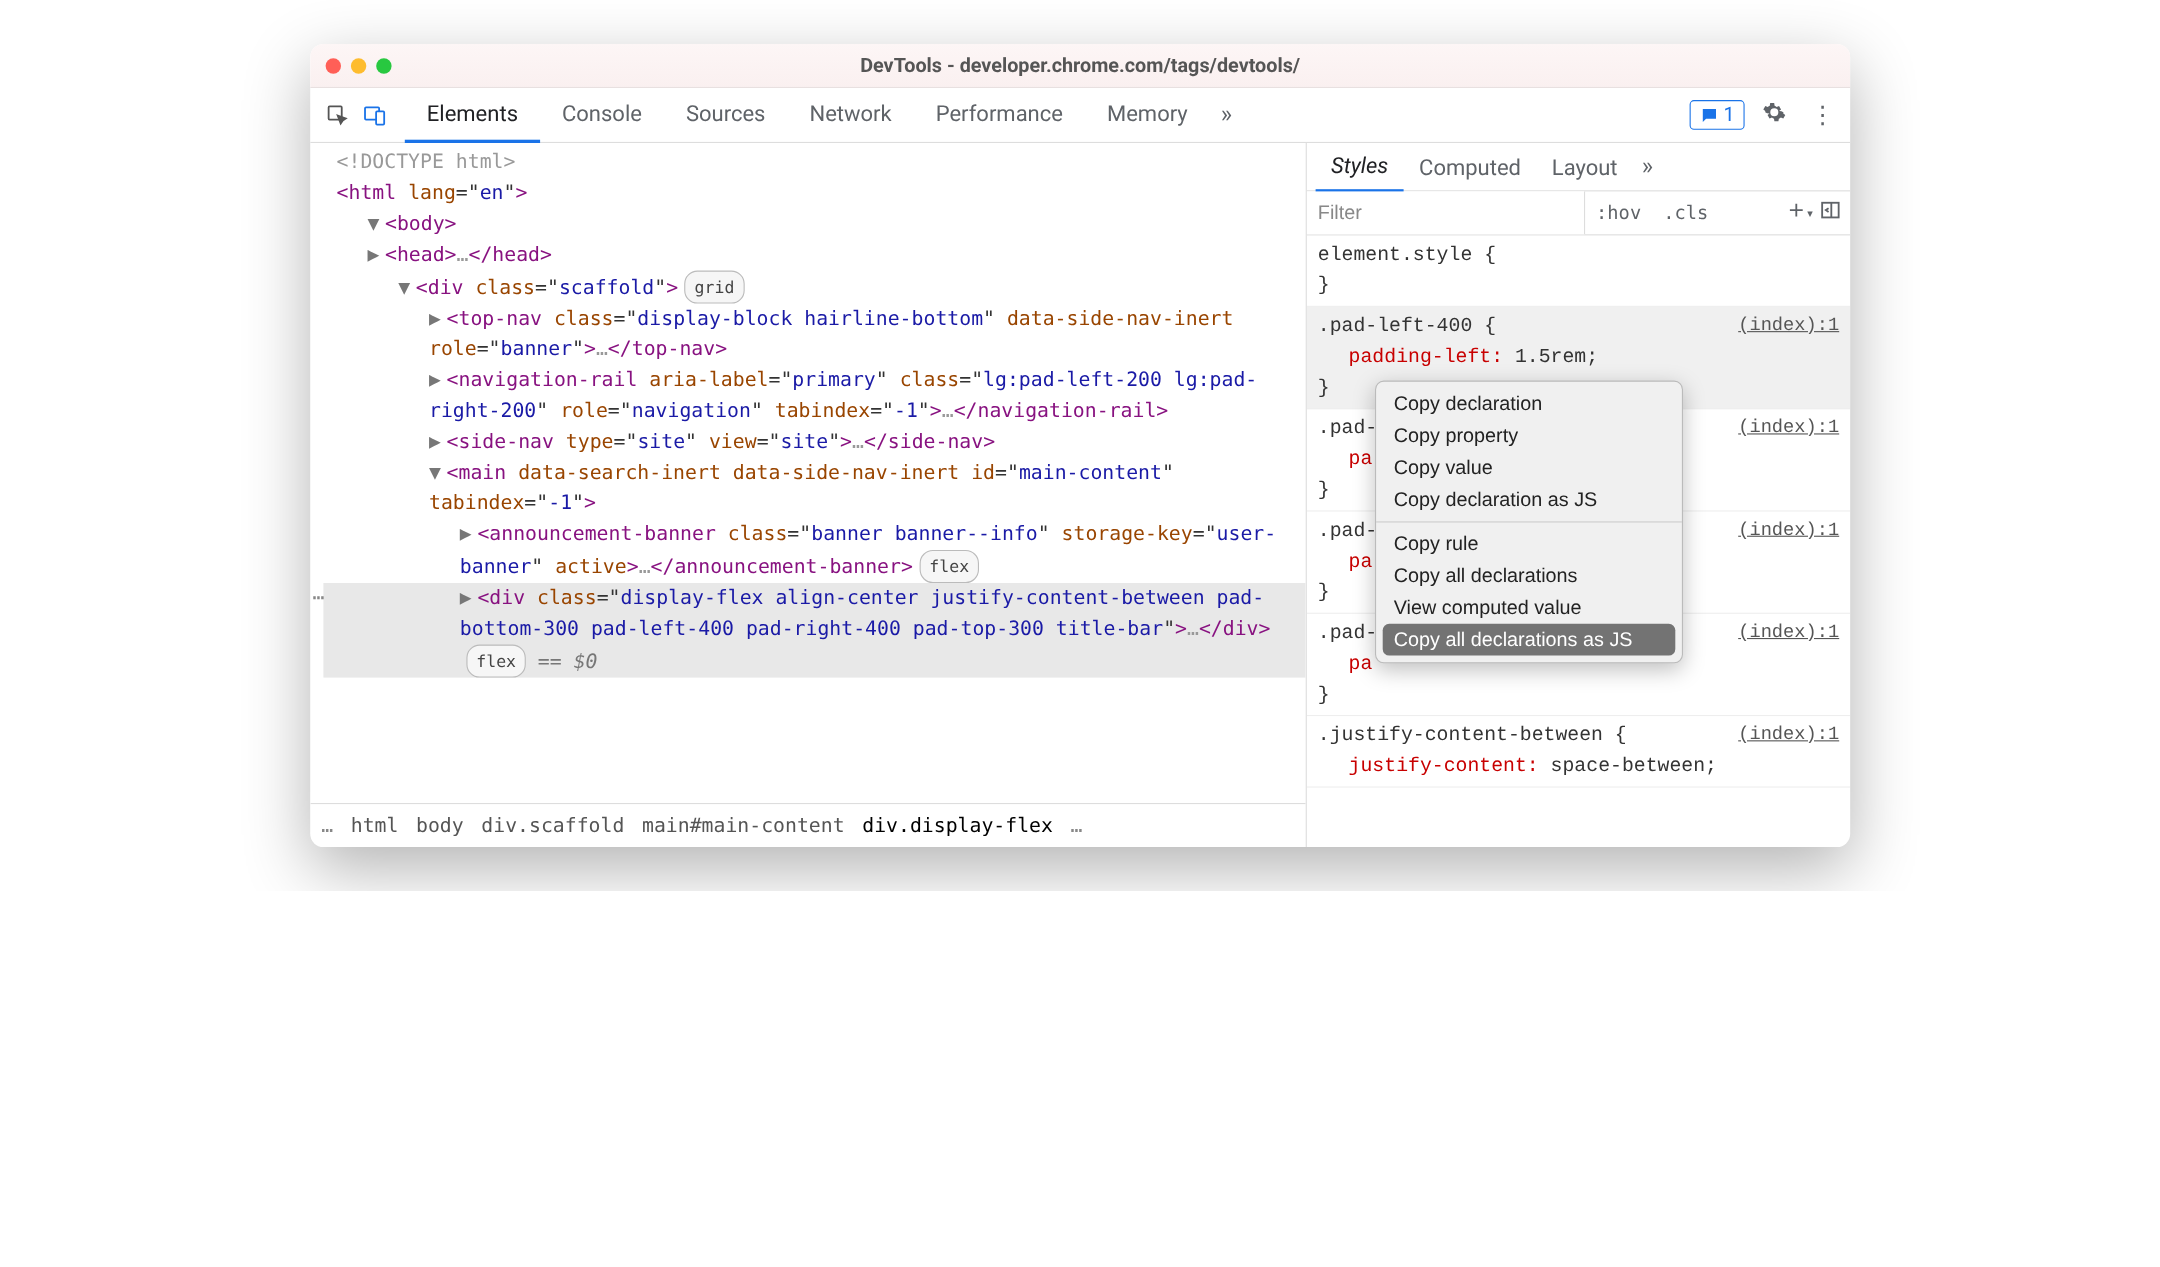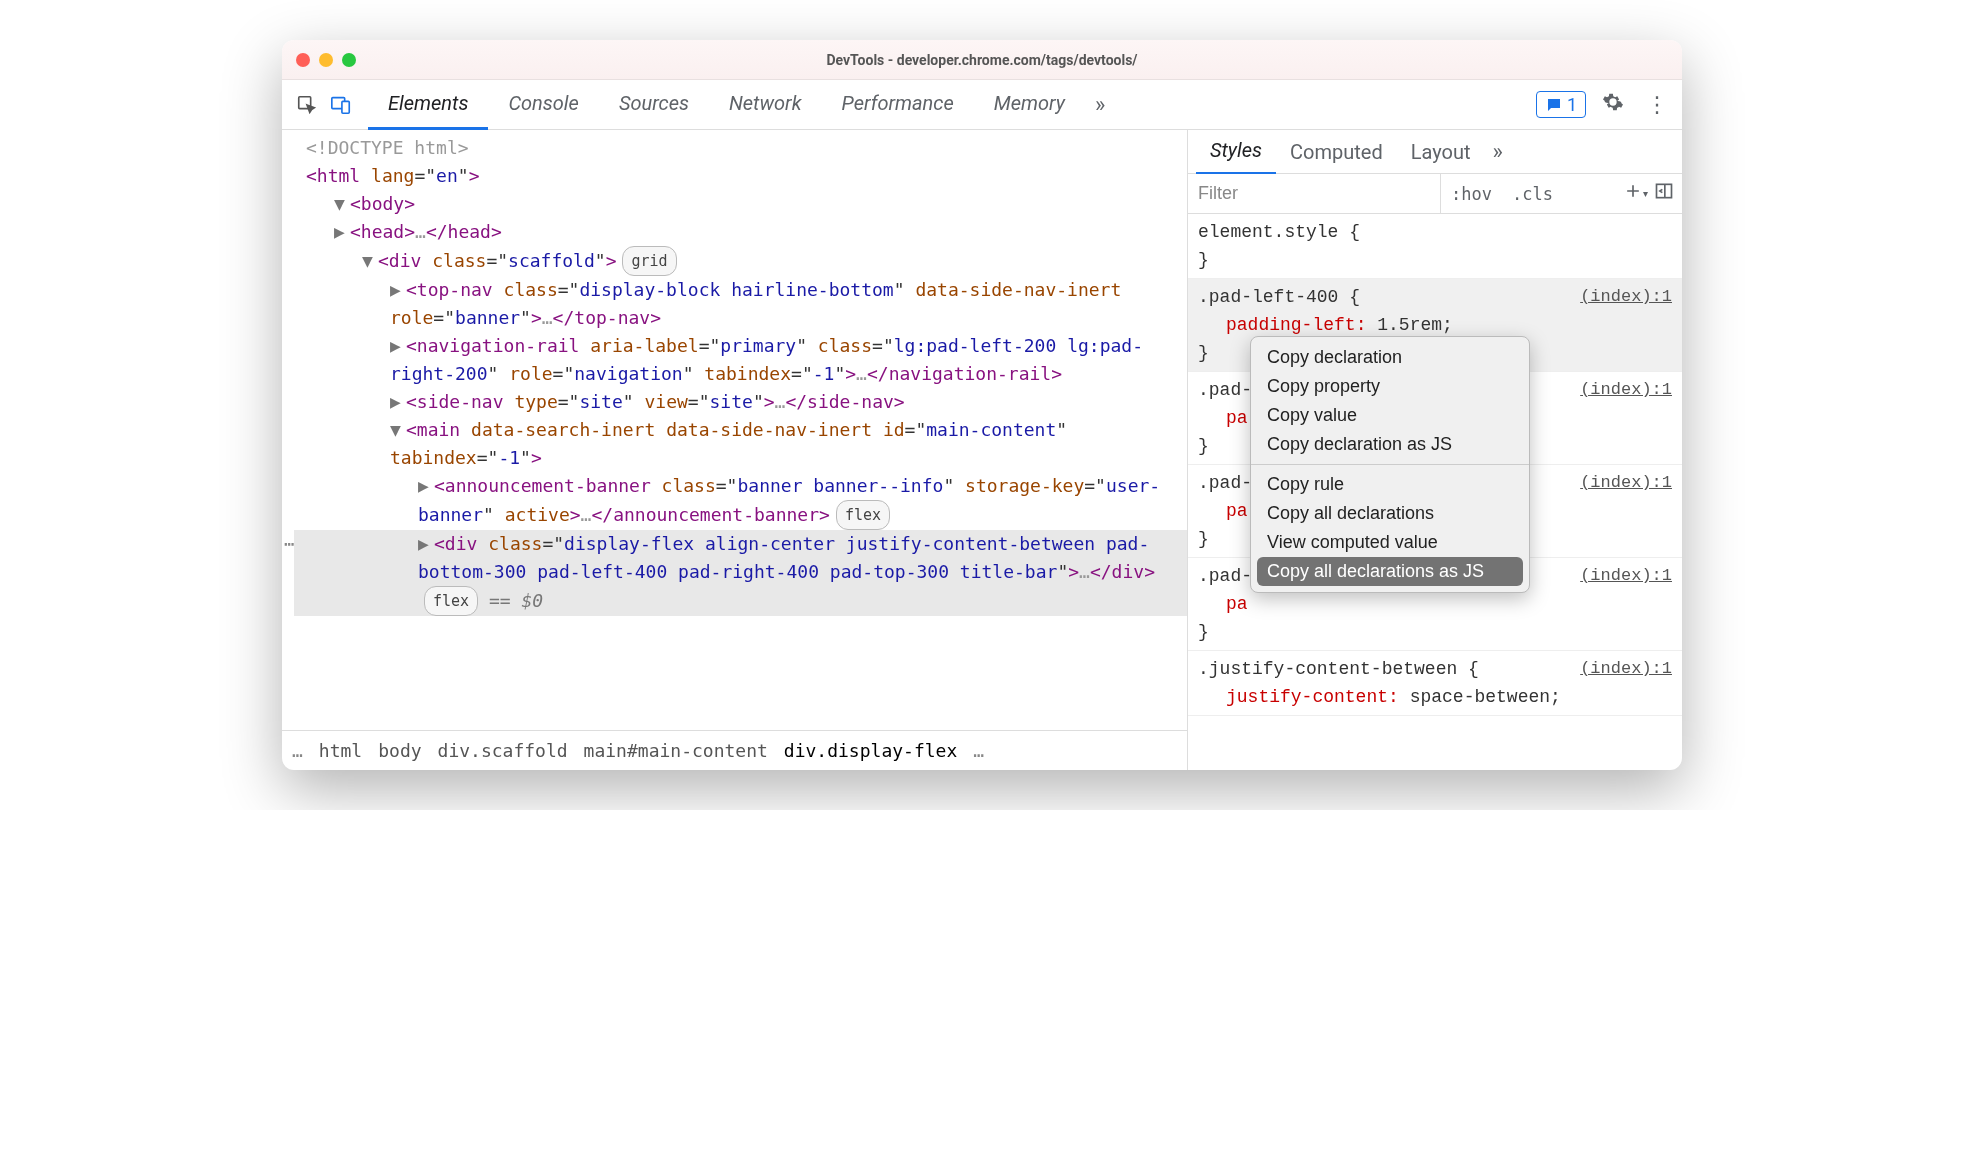--- a/index.html
+++ b/index.html
@@ -25,32 +25,32 @@
     background: linear-gradient(#fdf6f6,#faf0f0);
     display: flex;
     align-items: center;
     padding: 0 14px;
     border-bottom: 1px solid #e8e0e0;
     position: relative;
   }
   .traffic { display:flex; gap:9px; }
   .dot { width:14px; height:14px; border-radius:50%; }
   .dot.red{background:#ff5f57;} .dot.yellow{background:#febc2e;} .dot.green{background:#28c840;}
-  .title { position:absolute; left:0; right:0; text-align:center; font-weight:700; color:#555; font-size:14px; pointer-events:none;}
+  .title { position:absolute; left:0; right:0; text-align:center; font-weight:700; color:#555; font-size:18px; pointer-events:none;}
   .toolbar {
     height: 50px;
     border-bottom: 1px solid #ddd;
     display:flex;
     align-items:center;
     padding: 0 8px;
   }
   .toolbar-icon { width:34px; height:34px; display:flex;align-items:center;justify-content:center;color:#555;cursor:pointer;}
   .toolbar-icon.active{ color:#1a73e8; border-bottom:0;}
   .toolbar-icon svg{ width:22px;height:22px;stroke:currentColor;fill:none;stroke-width:1.8;}
-  .tabs{ display:flex; gap:0; margin-left:10px;font-style:italic;}
+  .tabs{ display:flex; gap:0; margin-left:10px;}
   .tab{ padding:12px 20px; color:#5f6368; cursor:pointer; font-size:20px;}
   .tab.active{ color:#202124; border-bottom:3px solid #1a73e8;}
   .toolbar-right{margin-left:auto;display:flex;align-items:center;gap:10px;}
   .more-tabs{color:#5f6368;padding:0 10px;font-size:22px;cursor:pointer;}
   .issues-pill{border:1px solid #1a73e8;color:#1a73e8;padding:2px 8px;border-radius:4px;display:flex;align-items:center;gap:4px;font-size:18px;cursor:pointer;}
   .issues-pill svg{width:18px;height:18px;fill:#1a73e8;}
   .gear,.kebab{color:#5f6368;cursor:pointer;padding:0 6px;}
   .gear svg{width:22px;height:22px;fill:#5f6368;}
   .kebab{font-size:22px;}
   .main{ flex:1; display:flex; overflow:hidden;}
@@ -85,21 +85,21 @@
   .plus-icon svg,.pane-icon svg{width:20px;height:20px;stroke:#5f6368;fill:none;stroke-width:2;}
   .rules{ flex:1; overflow:auto; font-family:Liberation Mono, monospace; font-size:18px; line-height:28px;}
   .rule{ border-bottom:1px solid #eee; padding:4px 10px 4px 10px; position:relative;}
   .rule.hl{ background:#f0f0f0;}
   .selector{ color:#333;}
   .srclink{ position:absolute; right:10px; top:4px; color:#555; text-decoration:underline;font-size:17px;cursor:pointer;}
   .prop{ color:#c80000; padding-left:28px;}
   .propname{color:#c80000;} .propval{color:#333;margin-top:12px;}
   .brace{color:#333;}
   
-  .context-menu{ position:absolute; top:206px; left:62px; width:280px; background:#f0f0f0; border:1px solid #bbb; border-radius:8px; box-shadow:0 6px 20px rgba(0,0,0,0.25); padding:6px 0; font-family:-apple-system,sans-serif; font-size:18px; z-index:10;}
+  .context-menu{ position:absolute; top:216px; left:62px; width:280px; background:#f0f0f0; border:1px solid #bbb; border-radius:8px; box-shadow:0 6px 20px rgba(0,0,0,0.25); padding:6px 0; font-family:-apple-system,sans-serif; font-size:18px; z-index:10;}
   .menu-item{ padding:4px 16px; cursor:pointer; color:#222;}
   .menu-item.selected{ background:#737373; color:#fff; border-radius:6px; margin:0 6px; padding:4px 10px;}
   .menu-sep{ height:1px; background:#ccc; margin:5px 0;}
   .styles-panel-scroll::-webkit-scrollbar{width:12px}
 </style>
 </head>
 <body>
 
 <div class="window">
 

